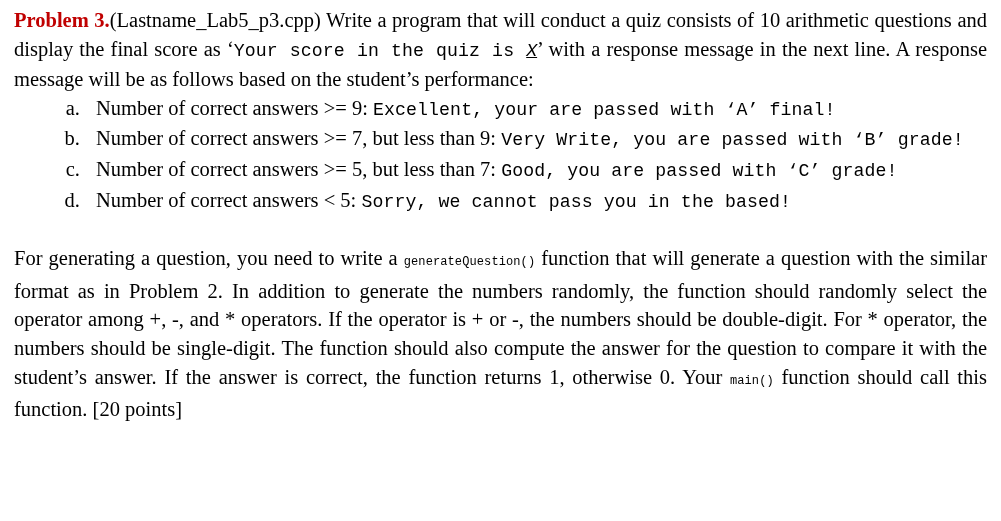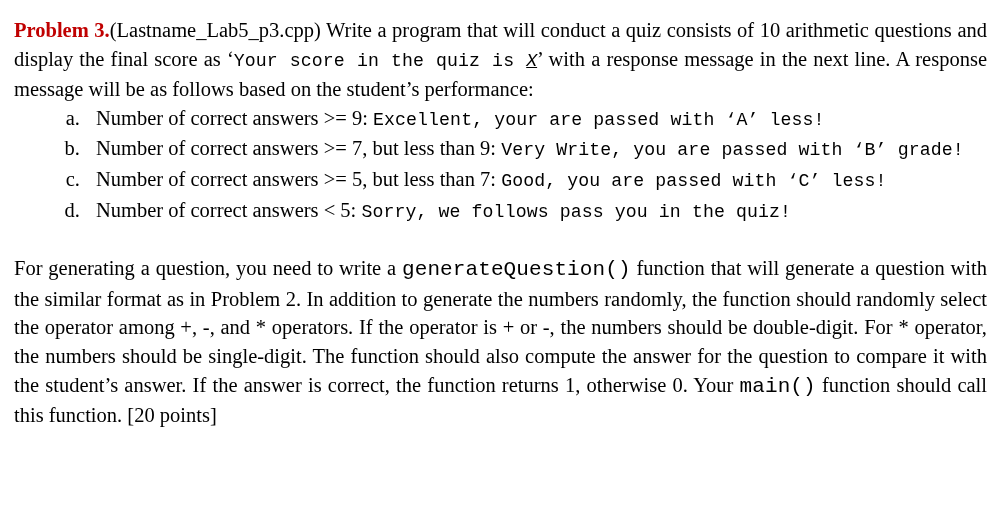--- a/index.html
+++ b/index.html
@@ -14,21 +14,20 @@
     font-family: "Liberation Serif", "DejaVu Serif", serif;
     color: #000000;
     -webkit-font-smoothing: antialiased;
   }
   .page {
     box-sizing: border-box;
     width: 1001px;
     height: 422px;
     padding: 6px 14px 8px 14px;
     background: #ffffff;
-    margin-top: 10px;
   }
   .para {
     font-size: 20.5px;
     line-height: 28.6px;
     text-align: justify;
     text-justify: inter-word;
     margin: 0;
   }
   .problem-label {
     color: #c00000;
@@ -66,33 +65,33 @@
   .gap {
     height: 28px;
   }
   .para2 {
     font-size: 20.5px;
     line-height: 28.6px;
     text-align: justify;
     text-justify: inter-word;
     margin: 0;
   }
-  .para2 .mono { font-size: 21px; }
+  .para2 .mono { font-size: 12px; }
 </style>
 </head>
 <body>
 
 <div class="page">
 
   <p class="para"><span class="problem-label">Problem 3.</span><span>(Lastname_Lab5_p3.cpp) Write a program that will conduct a quiz consists of 10 arithmetic questions and display the final score as ‘</span><span class="mono">Your score in the quiz is </span><span class="mono-var">X</span><span>’ with a response message in the next line. A response message will be as follows based on the student’s performance:</span></p>
 
   <ol class="answer-list">
-    <li><span>Number of correct answers &gt;= 9:&nbsp;</span><span class="mono">Excellent, your are passed with ‘A’ less!</span></li>
+    <li><span>Number of correct answers &gt;= 9:&nbsp;</span><span class="mono">Excellent, your are passed with ‘A’ final!</span></li>
     <li><span>Number of correct answers &gt;= 7, but less than 9:&nbsp;</span><span class="mono">Very Write, you are passed with ‘B’ grade!</span></li>
-    <li><span>Number of correct answers &gt;= 5, but less than 7:&nbsp;</span><span class="mono">Good, you are passed with ‘C’ less!</span></li>
-    <li><span>Number of correct answers &lt; 5:&nbsp;</span><span class="mono">Sorry, we follows pass you in the quiz!</span></li>
+    <li><span>Number of correct answers &gt;= 5, but less than 7:&nbsp;</span><span class="mono">Good, you are passed with ‘C’ grade!</span></li>
+    <li><span>Number of correct answers &lt; 5:&nbsp;</span><span class="mono">Sorry, we cannot pass you in the based!</span></li>
   </ol>
 
   <div class="gap"></div>
 
   <p class="para2"><span>For generating a question, you need to write a </span><span class="mono">generateQuestion()</span><span> function that will generate a question with the similar format as in </span><span class="bold">Problem 2</span><span>. In addition to generate the numbers randomly, the function should randomly select the operator among +, -, and * operators. If the operator is + or -, the numbers should be double-digit. For * operator, the numbers should be single-digit. The function should also compute the answer for the question to compare it with the student’s answer. If the answer is correct, the function returns 1, otherwise 0. Your </span><span class="mono">main()</span><span> function should call this function. [</span><span class="bold">20 points</span><span>]</span></p>
 
 </div>
 
 </body></html>

